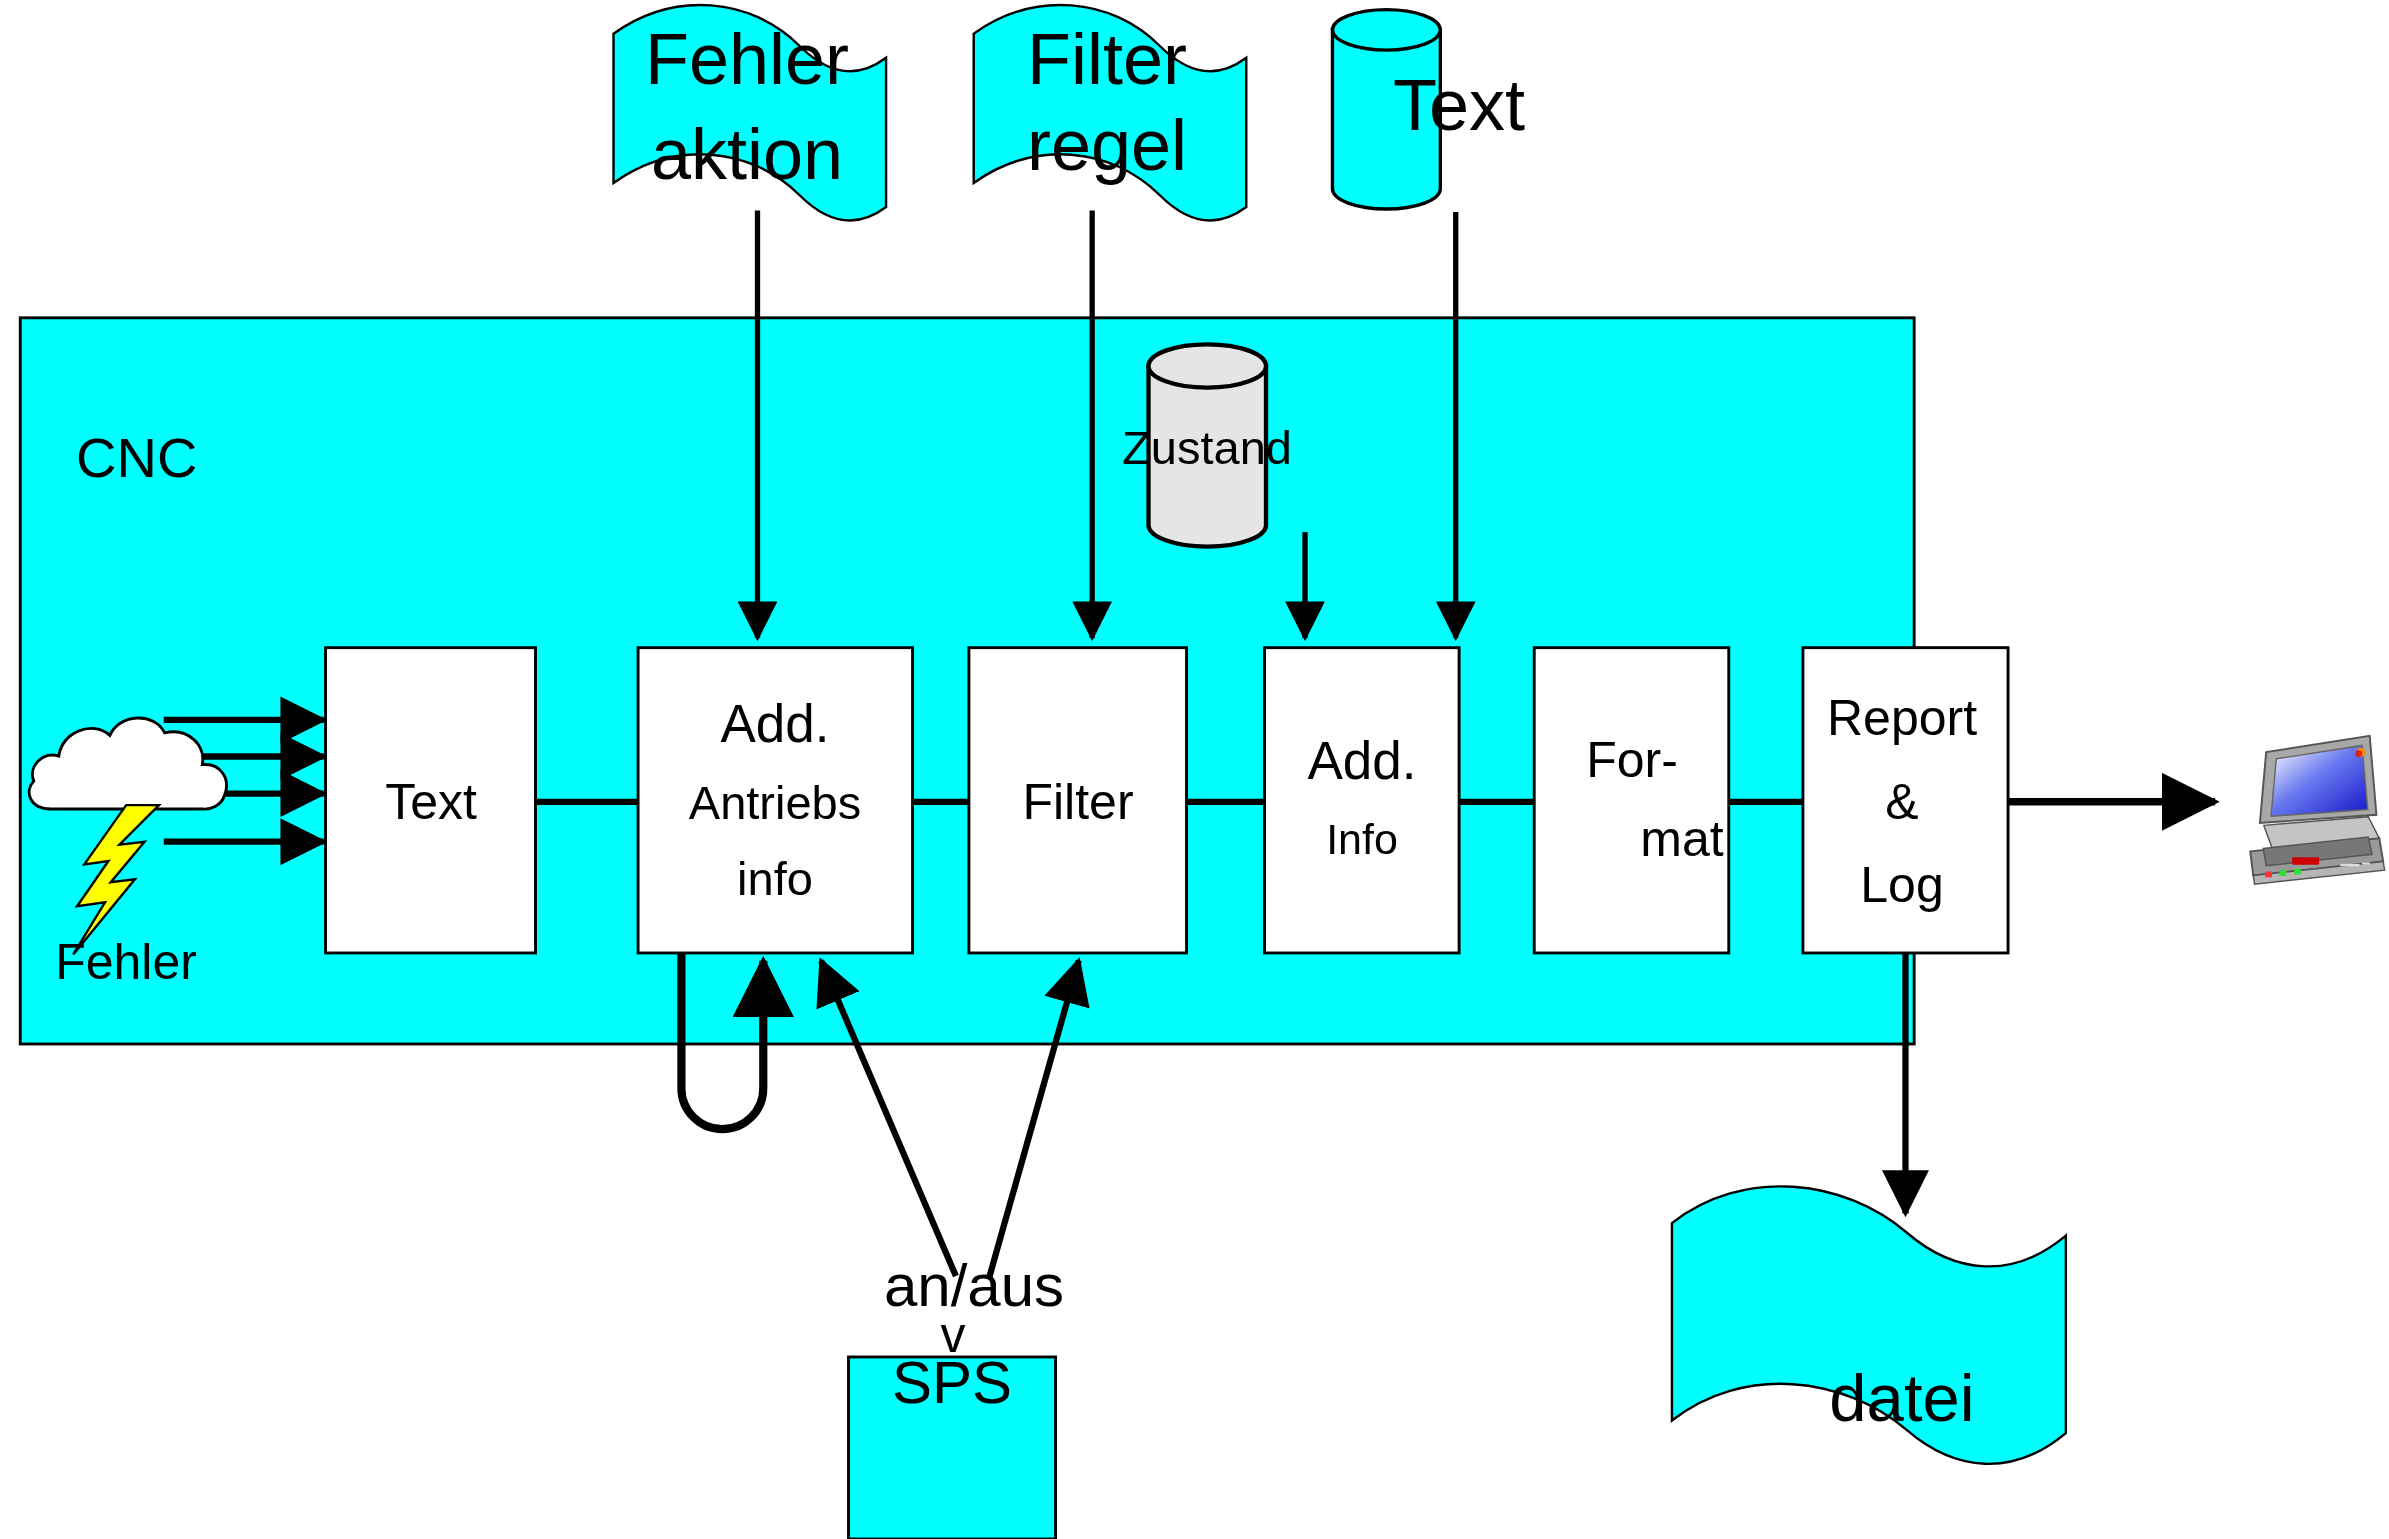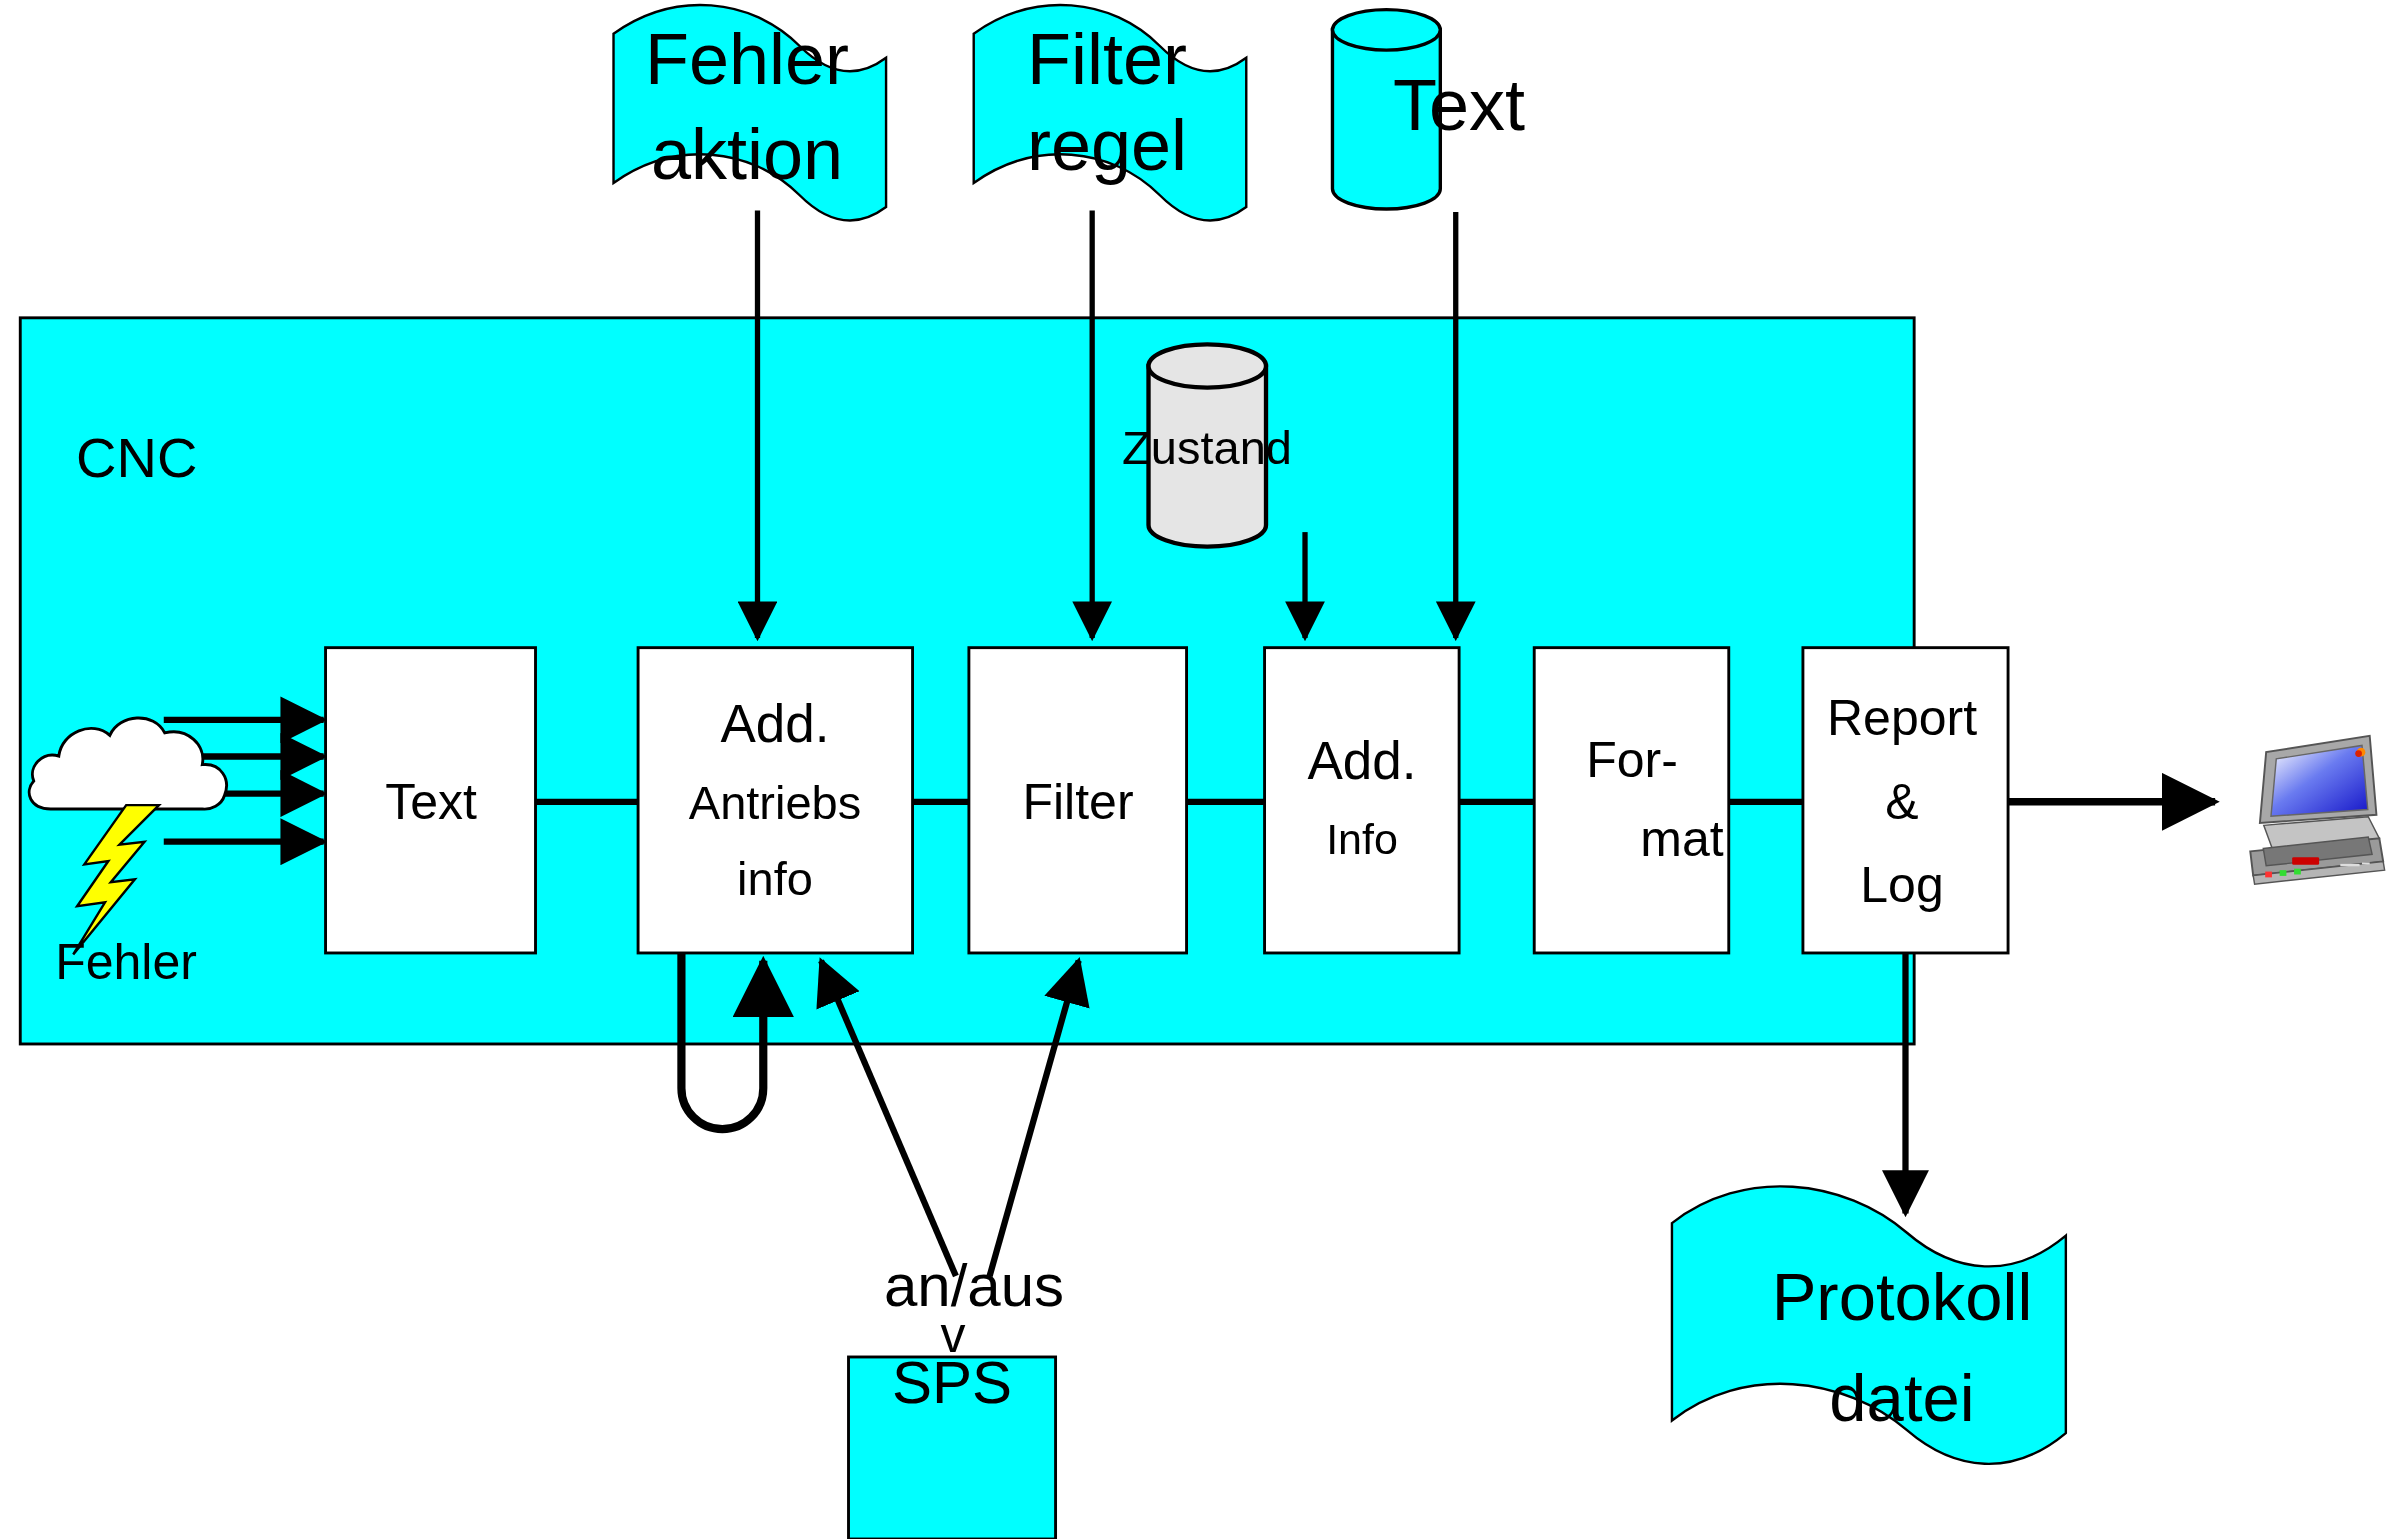--- a/index.html
+++ b/index.html
@@ -186,17 +186,16 @@
   <div class="lbl ctr" style="left:1902px; top:718px; font-size:50px;">Report</div>
   <div class="lbl ctr" style="left:1902px; top:802px; font-size:50px;">&amp;</div>
   <div class="lbl ctr" style="left:1902px; top:885px; font-size:50px;">Log</div>
 
   <div class="lbl ctr" style="left:974px; top:1286px; font-size:60px;">an/aus</div>
 
   <div class="lbl ctr" style="left:953px; top:1335px; font-size:50px;">v</div>
 
   <div class="lbl ctr" style="left:952px; top:1383px; font-size:60px;">SPS</div>
 
-  <div class="lbl ctr" style="left:1902px; top:1296px; font-size:67px;">Protokoll</div>
   <div class="lbl ctr" style="left:1902px; top:1397px; font-size:67px;">datei</div>
 
 </div>
 
 
 </body></html>

